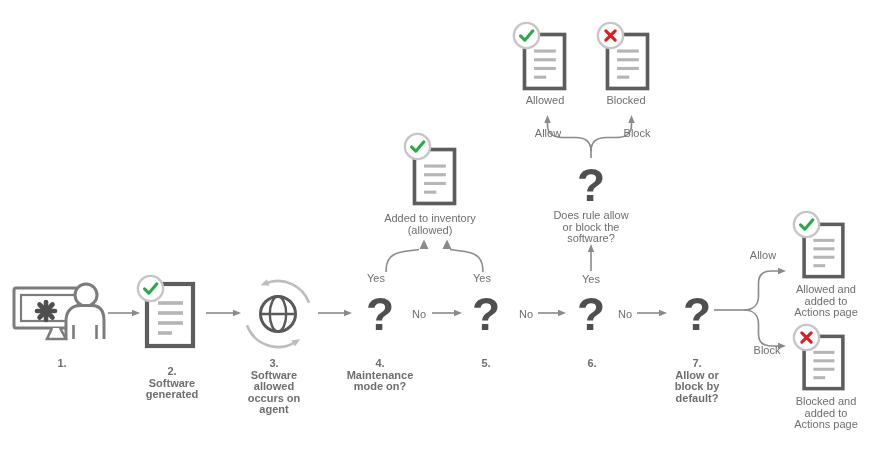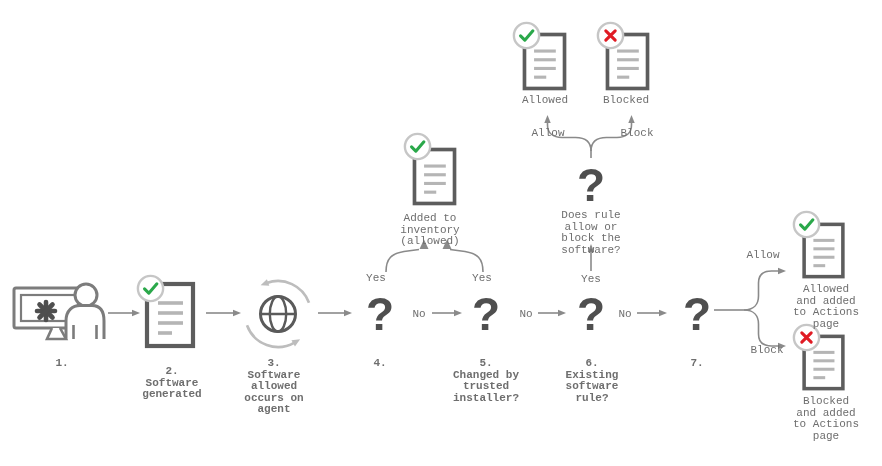--- a/index.html
+++ b/index.html
@@ -3,21 +3,21 @@
 <meta charset="utf-8">
 <style>
   html,body{margin:0;padding:0;background:#fff;}
   .canvas{
     position:relative;width:882px;height:466px;background:#ffffff;overflow:hidden;
     font-family:"Liberation Sans",sans-serif;
   }
   .layer{position:absolute;left:0;top:0;}
   .t{
     position:absolute;color:#6e6e6e;font-size:11px;line-height:1.05;
-    text-align:center;white-space:normal;font-family:Liberation Mono, monospace;
+    text-align:center;white-space:normal;
   }
   .bold{font-weight:bold;}
   .q{
     position:absolute;color:#4f4f4f;font-size:46px;font-weight:bold;
     line-height:1;text-align:center;width:44px;
   }
 </style>
 </head>
 <body>
 
@@ -141,31 +141,31 @@
   <div class="t bold" style="left:139px;top:366px;width:66px">
     <div>2.</div>
     <div>Software generated</div>
   </div>
   <div class="t bold" style="left:243px;top:358px;width:62px">
     <div>3.</div>
     <div>Software allowed occurs on agent</div>
   </div>
   <div class="t bold" style="left:340px;top:358px;width:80px">
     <div>4.</div>
+    <div>Maintenance mode on?</div>
   </div>
   <div class="t bold" style="left:450px;top:358px;width:72px">
     <div>5.</div>
-    <div>Changed by trusted installer?</div>
   </div>
   <div class="t bold" style="left:562px;top:358px;width:60px">
     <div>6.</div>
-    <div>Existing software rule?</div>
   </div>
   <div class="t bold" style="left:669px;top:358px;width:56px">
     <div>7.</div>
+    <div>Allow or block by default?</div>
   </div>
 
   <div class="t" style="left:356px;top:273px;width:40px">Yes</div>
   <div class="t" style="left:462px;top:273px;width:40px">Yes</div>
   <div class="t" style="left:571px;top:274px;width:40px">Yes</div>
   <div class="t" style="left:399px;top:309px;width:40px">No</div>
   <div class="t" style="left:506px;top:309px;width:40px">No</div>
   <div class="t" style="left:605px;top:309px;width:40px">No</div>
   <div class="t" style="left:523px;top:128px;width:50px">Allow</div>
   <div class="t" style="left:612px;top:128px;width:50px">Block</div>

